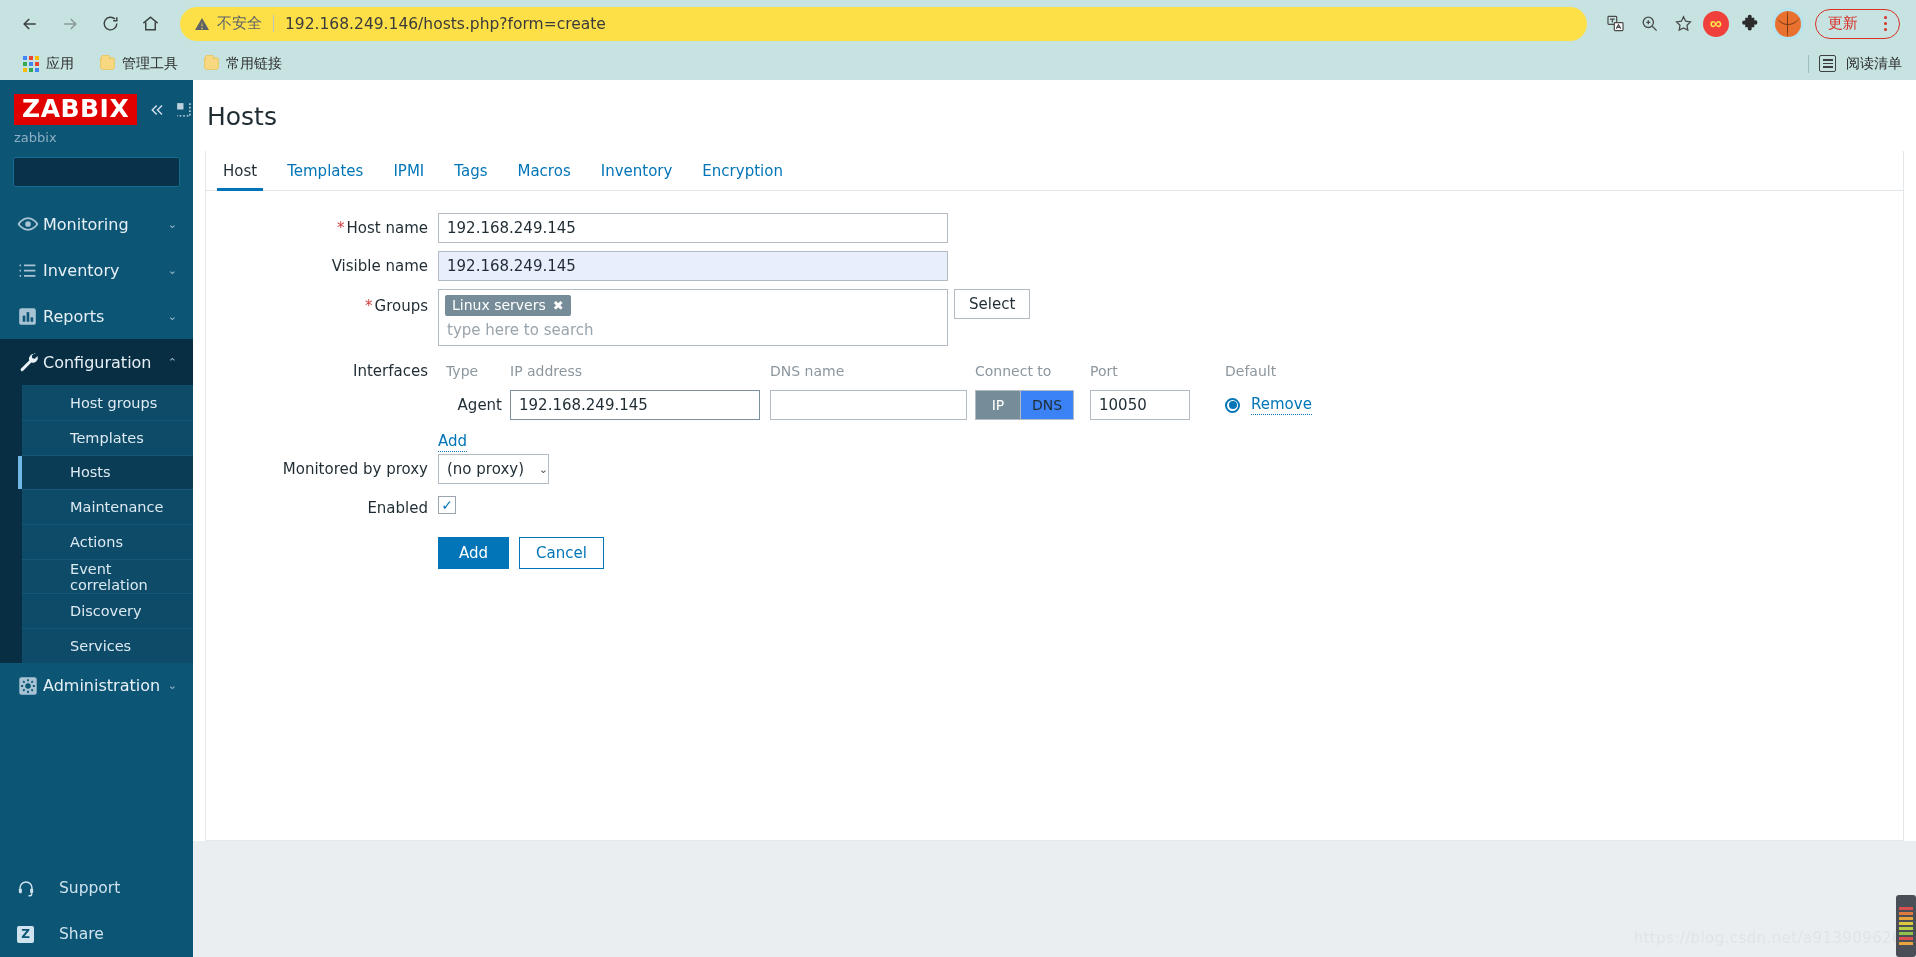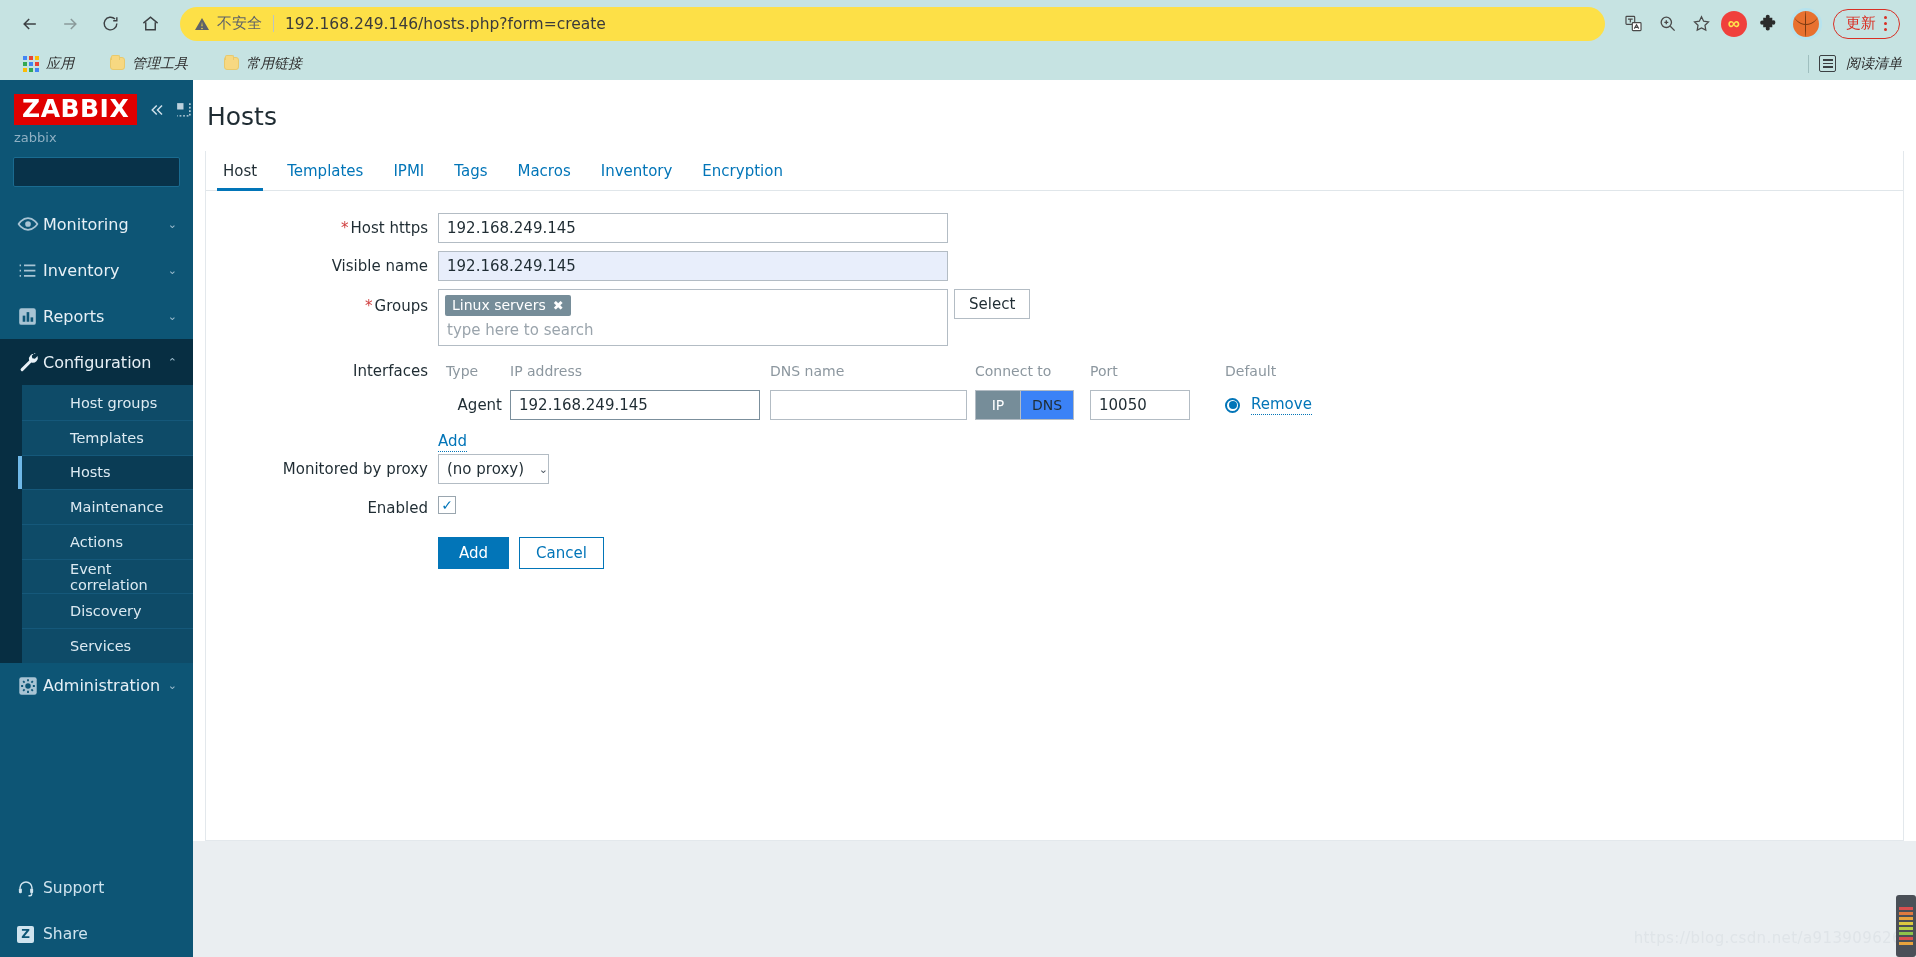--- a/index.html
+++ b/index.html
@@ -77,35 +77,34 @@
     content:''; position:absolute; border: 1.2px solid #7a3a12; border-radius: 50%;
   }
   #ext-ball::before { width: 26px; height: 26px; left: 0; top: -13px; border-width: 0 0 1.2px 0; }
   #ext-ball::after { width: 1.4px; height: 26px; background:#7a3a12; left: 12px; top: 0; border: none; }
   #update-btn {
     border: 1px solid #d93025;
     border-radius: 16px;
     height: 30px;
     display: flex; align-items: center;
     padding: 0 6px 0 12px;
-    gap: 2px;
+    gap: 20px;
     margin-left: 4px;
   }
   #update-label { color: #d93025; font-size: 15px; font-family: "DejaVu Sans", sans-serif; }
   #kebab { display:flex; flex-direction: column; gap: 2.5px; padding: 0 6px; }
   #kebab i { width: 3.2px; height: 3.2px; border-radius: 50%; background: #d93025; display:block; }
 
   #bookmark-bar {
     height: 33px;
     display: flex;
     align-items: center;
     padding: 0 14px;
-    gap: 12px;
+    gap: 2px;
     position: relative;
-    font-style: italic;
   }
   .bm-item {
     display: flex; align-items: center; gap: 7px;
     padding: 3px 9px; margin-right: 6px;
     border-radius: 4px;
   }
   .bm-label { font-size: 14px; color: #2c2c2c; white-space: nowrap; font-family: "DejaVu Sans", sans-serif; }
   #apps-grid { display: grid; grid-template-columns: repeat(3, 4px); grid-gap: 2px; }
   #apps-grid i { width: 4px; height: 4px; display:block; }
   .folder-ico {
@@ -184,21 +183,21 @@
   }
   .sub-row:first-child { border-top: none; }
   .sub-row.sel { background: #0a3c55; }
   .sub-row.sel::before {
     content:''; position:absolute; left: -4px; top: 0; bottom: 0; width: 4px; background: #6fb8e8;
   }
 
   #bottom-nav { position: absolute; left: 0; right: 0; bottom: 0; }
   .bot-row {
     display: flex; align-items: center; height: 46px;
-    padding-left: 17px; color: #cfe3ee; font-size: 15.5px; gap: 4px;
+    padding-left: 17px; color: #cfe3ee; font-size: 15.5px; gap: 20px;
     font-family: "DejaVu Sans", sans-serif;
   }
   .bot-row .nav-ico { width: 22px; flex: 0 0 22px; display:flex; color:#cfe3ee; }
   #share-ico {
     width: 17px; height: 17px; background: #cfe3ee; color: #0d5575;
     font-size: 12px; font-weight: bold; display:flex; align-items:center; justify-content:center;
     border-radius: 2px; font-family: "DejaVu Sans", sans-serif;
   }
 
   
@@ -604,21 +603,21 @@
         <div class="tab"><span>Tags</span></div>
         <div class="tab"><span>Macros</span></div>
         <div class="tab"><span>Inventory</span></div>
         <div class="tab"><span>Encryption</span></div>
       </div>
 
       <div id="form-body">
 
         <div class="frow">
           <div class="flabel">
-            <span class="req">*</span><span>Host https</span>
+            <span class="req">*</span><span>Host name</span>
           </div>
           <div class="fctl">
             <input class="ti wide" type="text" value="192.168.249.145" style="">
           </div>
         </div>
 
         <div class="frow">
           <div class="flabel"><span>Visible name</span></div>
           <div class="fctl">
             <input class="ti wide hl" type="text" value="192.168.249.145" style="">

